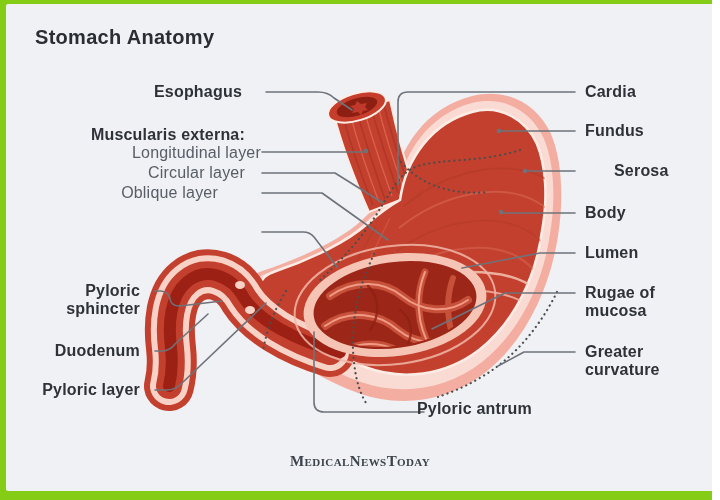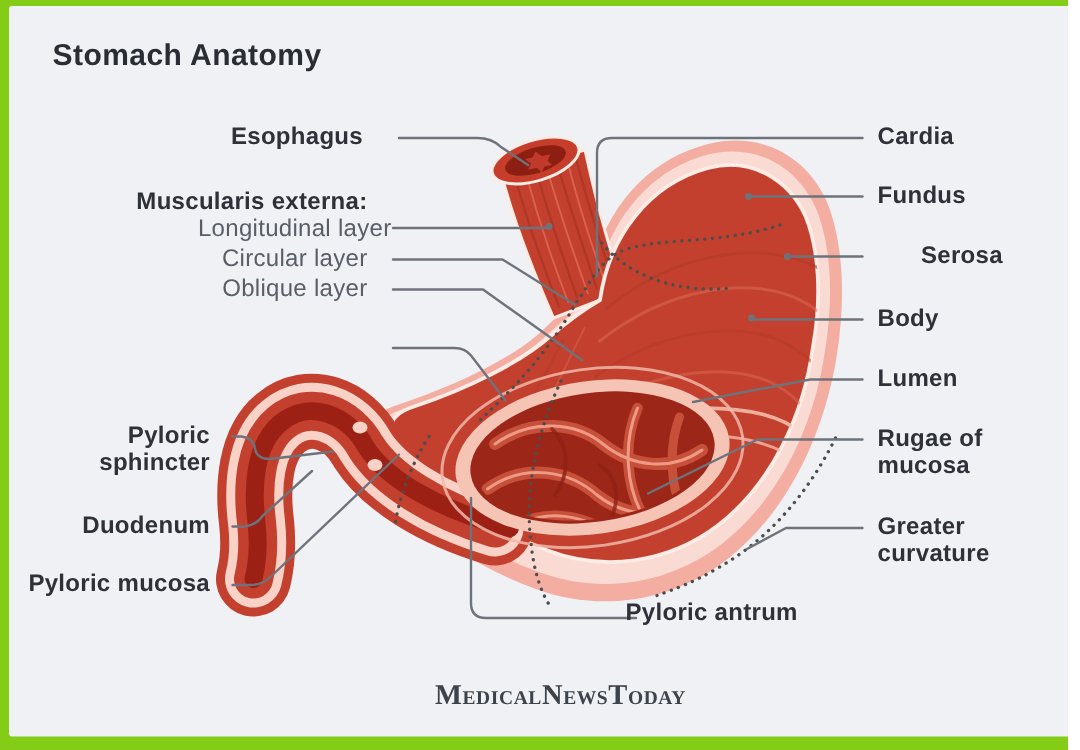--- a/index.html
+++ b/index.html
@@ -8,21 +8,21 @@
   #card{position:absolute;left:6px;top:4px;width:708px;height:487px;background:#eff1f5;border-radius:2px;}
   #art{position:absolute;left:0;top:0;width:720px;height:500px;}
   .ttl{position:absolute;left:35px;top:26px;font-size:20px;font-weight:700;color:#2a2e34;
        letter-spacing:.3px;white-space:nowrap;}
   .lbl{position:absolute;font-size:16px;line-height:18px;font-weight:700;color:#2e3238;
        letter-spacing:.2px;white-space:nowrap;}
   .lbl.sec{font-weight:400;color:#585d66;}
   .lbl.ra{text-align:right;}
   .lbl.wrap{white-space:normal;}
   .brand{position:absolute;left:290px;top:453px;font-family:"Liberation Serif","DejaVu Serif",serif;
-         font-variant:small-caps;font-size:19px;font-weight:600;color:#3d434b;letter-spacing:.4px;}
+         font-variant:small-caps;font-size:15px;font-weight:600;color:#3d434b;letter-spacing:.4px;}
 </style>
 </head>
 <body>
 
 <div id="stage">
   <div id="card"></div>
 
   <svg id="art" viewBox="0 0 720 500" xmlns="http://www.w3.org/2000/svg">
     <defs>
       <clipPath id="redclip">
@@ -143,24 +143,24 @@
       </g>
     </g>
   </svg>
 
   <div class="ttl">Stomach Anatomy</div>
 
   <div class="lbl ra" style="right:470px;top:83px;">Esophagus</div>
   <div class="lbl ra" style="right:467px;top:126px;margin-left:28px;">Muscularis externa:</div>
   <div class="lbl sec ra" style="right:451px;top:144px;text-align:center;">Longitudinal layer</div>
   <div class="lbl sec ra" style="right:467px;top:164px;">Circular layer</div>
-  <div class="lbl sec ra" style="right:467px;top:184px;">Oblique layer</div>
+  <div class="lbl sec ra" style="right:494px;top:184px;">Oblique layer</div>
   <div class="lbl ra wrap" style="right:572px;top:282px;width:86px;">Pyloric sphincter</div>
   <div class="lbl ra" style="right:572px;top:342px;">Duodenum</div>
-  <div class="lbl ra" style="right:572px;top:381px;">Pyloric mucosa</div>
+  <div class="lbl ra" style="right:572px;top:381px;">Pyloric layer</div>
 
   <div class="lbl" style="left:585px;top:83px;text-align:center;">Cardia</div>
   <div class="lbl" style="left:585px;top:122px;">Fundus</div>
   <div class="lbl" style="left:585px;top:162px;margin-left:29px;">Serosa</div>
   <div class="lbl" style="left:585px;top:204px;">Body</div>
   <div class="lbl" style="left:585px;top:244px;">Lumen</div>
   <div class="lbl wrap" style="left:585px;top:343px;width:92px;">Greater curvature</div>
   <div class="lbl wrap" style="left:585px;top:284px;width:82px;">Rugae of mucosa</div>
   <div class="lbl" style="left:417px;top:400px;">Pyloric antrum</div>
 

